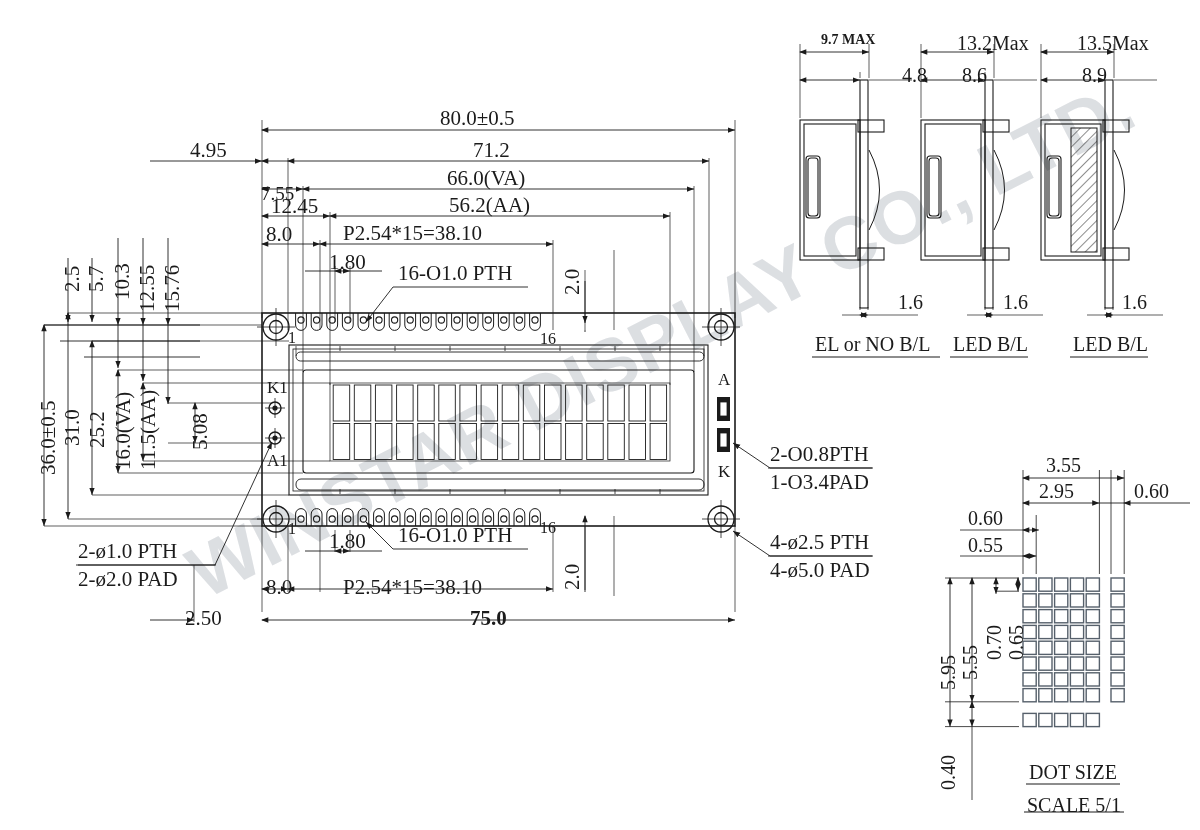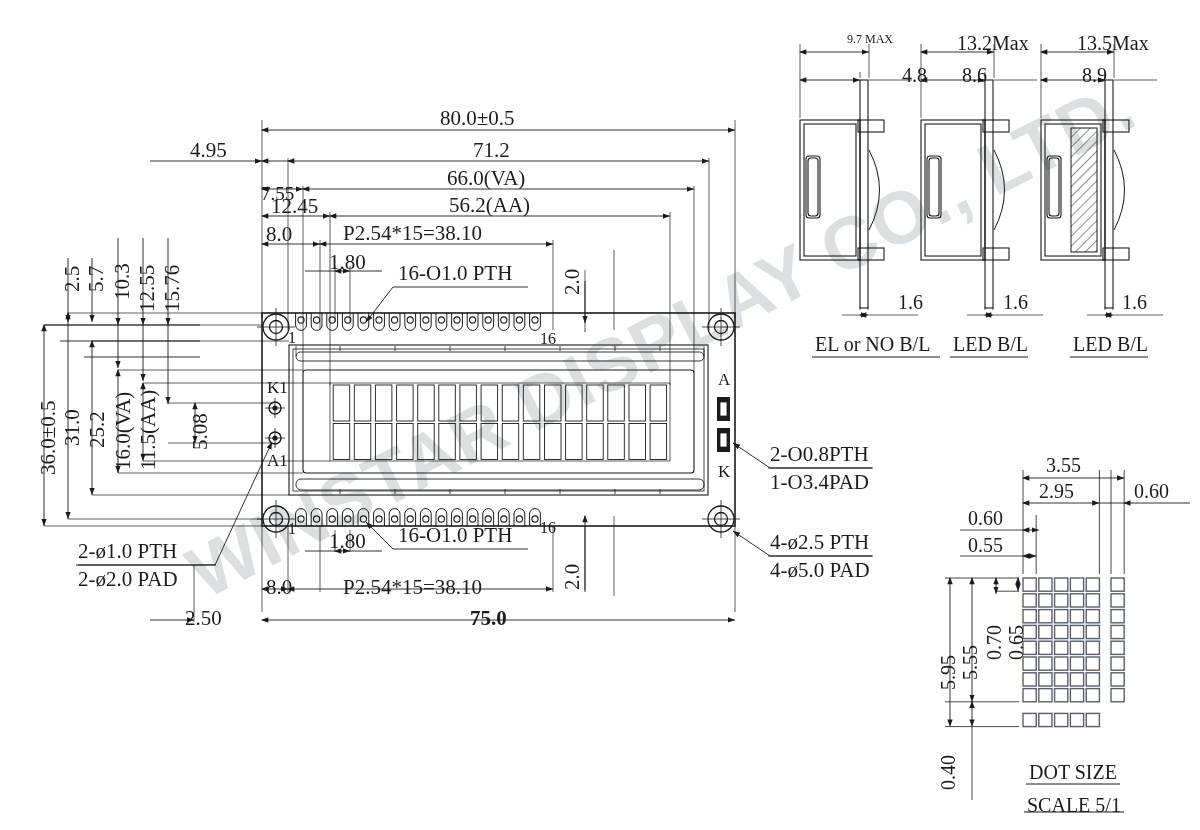--- a/index.html
+++ b/index.html
@@ -518,21 +518,21 @@
 
   <div class="lbl" style="left:78px;top:541px;font-size:21px;">2-ø1.0 PTH</div>
   <div class="lbl" style="left:78px;top:569px;font-size:21px;">2-ø2.0 PAD</div>
 
   <div class="lbl" style="left:770px;top:444px;font-size:21px;">2-O0.8PTH</div>
   <div class="lbl" style="left:770px;top:472px;font-size:21px;">1-O3.4PAD</div>
 
   <div class="lbl" style="left:770px;top:532px;font-size:21px;">4-ø2.5 PTH</div>
   <div class="lbl" style="left:770px;top:560px;font-size:21px;">4-ø5.0 PAD</div>
 
-  <div class="lbl" style="left:847px;top:33px;font-size:12px;">9.7 MAX</div>
+  <div class="lbl" style="left:821px;top:33px;font-size:14px;font-weight:bold;">9.7 MAX</div>
   <div class="lbl" style="left:902px;top:65px;font-size:20px;">4.8</div>
   <div class="lbl" style="left:898px;top:292px;font-size:20px;">1.6</div>
   <div class="lbl" style="left:815px;top:334px;font-size:20px;">EL or NO B/L</div>
 
   <div class="lbl" style="left:957px;top:33px;font-size:20px;">13.2Max</div>
   <div class="lbl" style="left:962px;top:65px;font-size:20px;">8.6</div>
   <div class="lbl" style="left:1003px;top:292px;font-size:20px;">1.6</div>
   <div class="lbl" style="left:953px;top:334px;font-size:20px;">LED B/L</div>
 
   <div class="lbl" style="left:1077px;top:33px;font-size:20px;">13.5Max</div>

